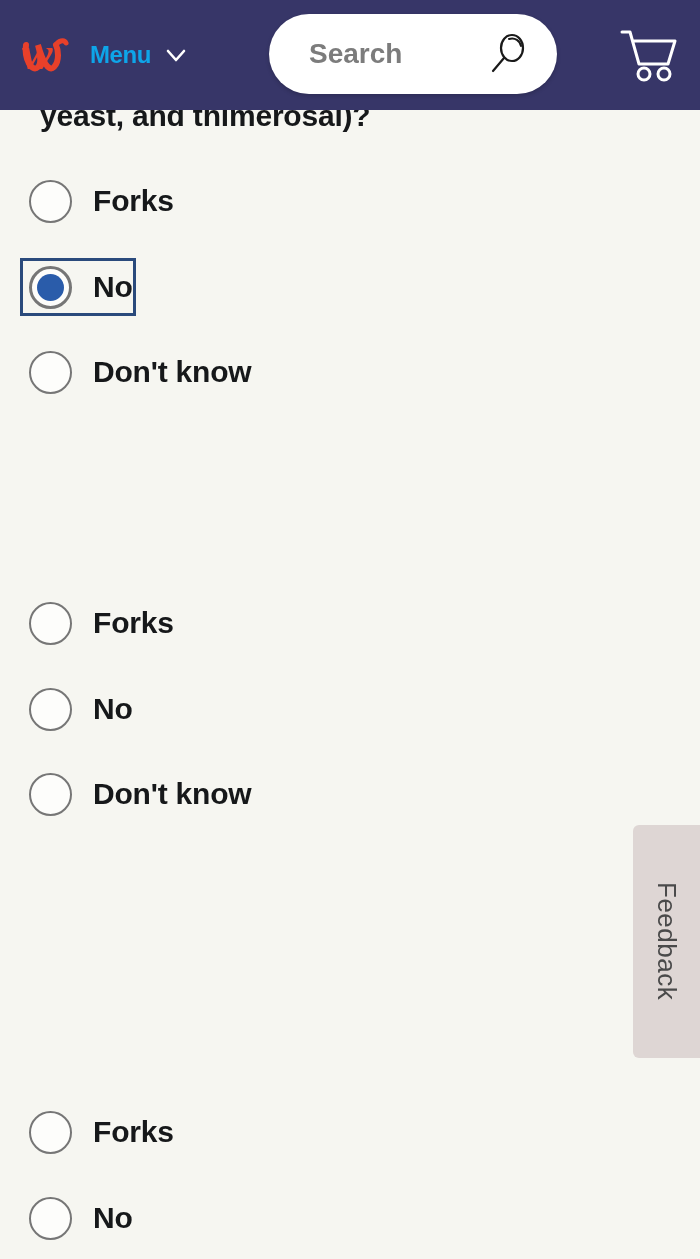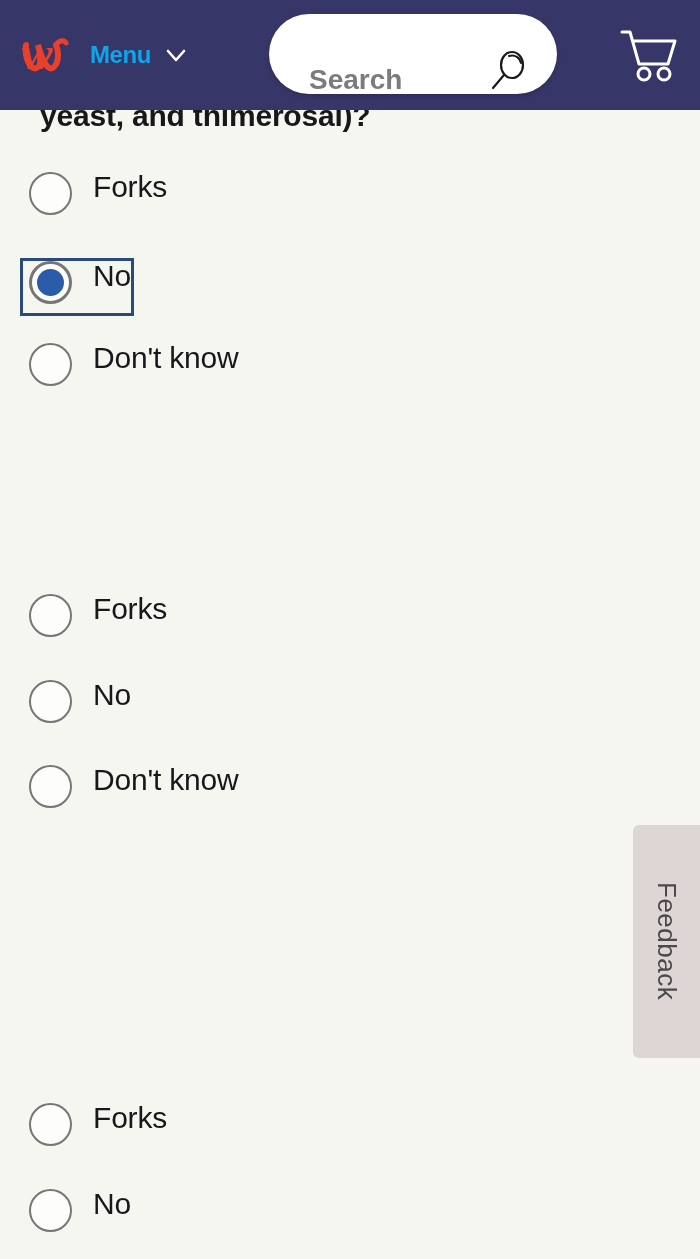--- a/index.html
+++ b/index.html
@@ -65,21 +65,21 @@
 
   .search-pill {
     position: absolute;
     left: 269px;
     top: 14px;
     width: 288px;
     height: 80px;
     background: #ffffff;
     border-radius: 40px;
     display: flex;
-    align-items: flex-end;
+    align-items: center;
     padding: 0 26px 0 40px;
     box-shadow: 0 2px 4px rgba(0,0,0,0.18);
   }
 
   .search-text {
     color: #7c7c7c;
     font-size: 28px;
     font-weight: bold;
     flex: 1 1 auto;
     line-height: 1;
@@ -147,23 +147,25 @@
     vertical-align: super;
     line-height: 1;
     font-weight: bold;
     margin-right: 1px;
   }
 
   .option {
     position: absolute;
     left: 20px;
     display: flex;
+    align-items: center;
     height: 58px;
     padding-left: 9px;
     cursor: pointer;
+    font-weight: bold;
   }
 
   .option.focused {
     border: 3px solid #2a4a7c;
     padding-left: 6px;
     height: 58px;
   }
 
   .radio {
     width: 43px;

